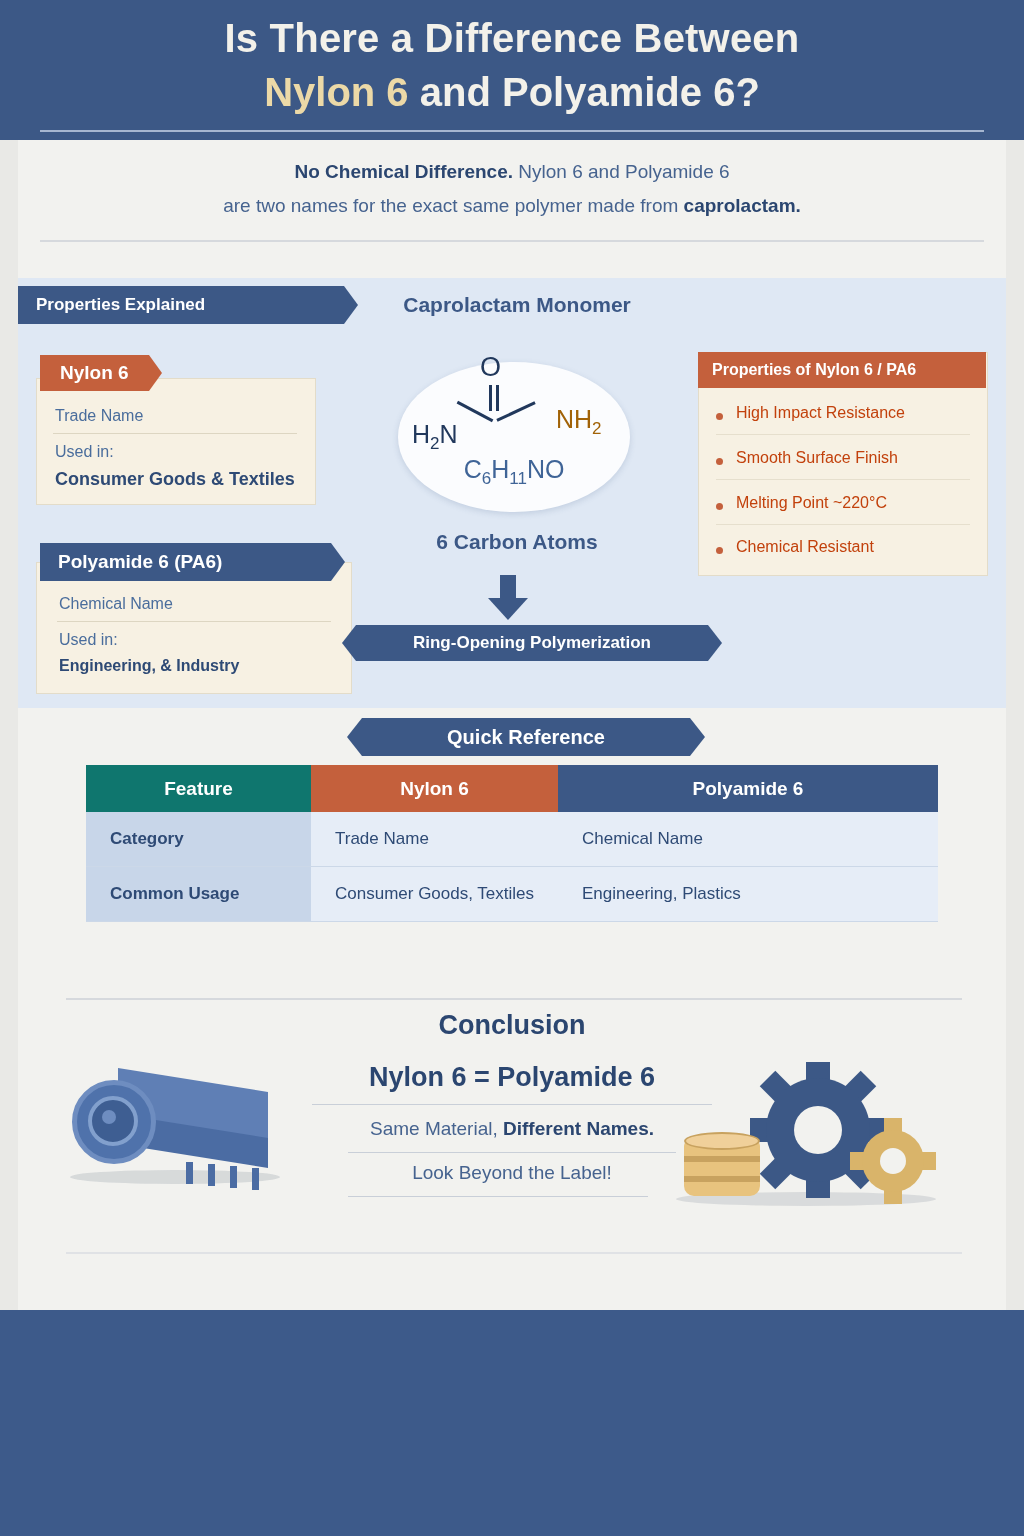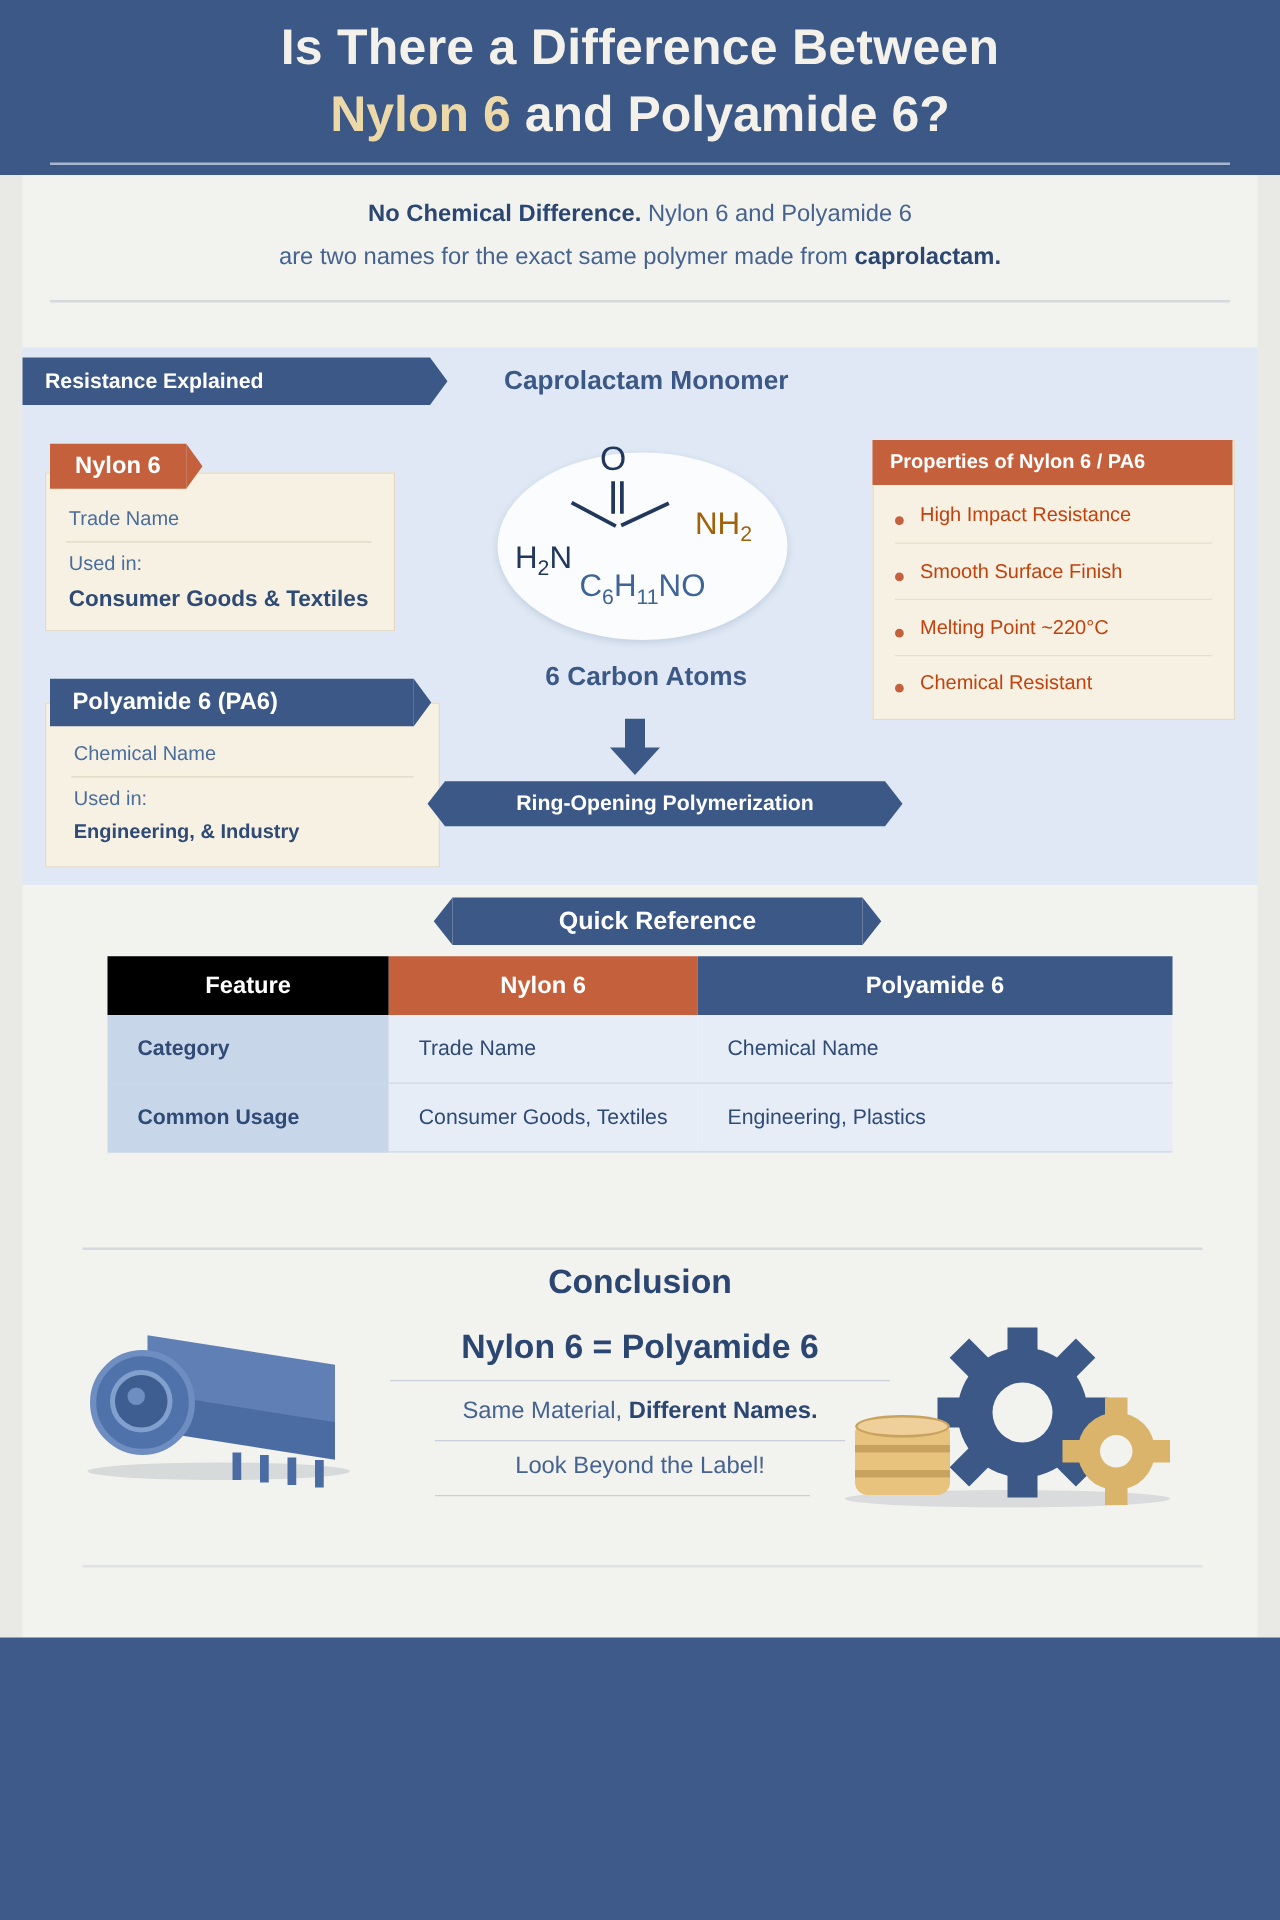--- a/index.html
+++ b/index.html
@@ -91,21 +91,21 @@
   
   .mol-title{
     position:absolute;left:352px;top:293px;width:330px;text-align:center;
     color:#3c5886;font-size:21px;font-weight:bold;
   }
   .mol-oval{
     position:absolute;left:398px;top:362px;width:232px;height:150px;
     background:#fbfcfe;border-radius:50%;box-shadow:0 2px 6px rgba(60,88,134,.18);
   }
   .mol-o{position:absolute;left:480px;top:352px;font-size:27px;color:#21385c;}
-  .mol-h2n{position:absolute;left:412px;top:432px;font-size:25px;color:#21385c;}
+  .mol-h2n{position:absolute;left:412px;top:420px;font-size:25px;color:#21385c;}
   .mol-nh2{position:absolute;left:556px;top:405px;font-size:25px;color:#a16207;}
   .mol-formula{position:absolute;left:398px;top:455px;width:232px;text-align:center;font-size:25px;color:#3f6497;}
   .mol-formula sub{font-size:17px;}
   .mol-carbons{
     position:absolute;left:352px;top:530px;width:330px;text-align:center;
     color:#3c5886;font-size:21px;font-weight:bold;
   }
   .mol-bond{position:absolute;background:#21385c;}
   .arrow-shaft{position:absolute;left:500px;top:575px;width:16px;height:26px;background:#3c5886;}
   .arrow-head{
@@ -148,21 +148,21 @@
     border-left:15px solid #3c5886;
   }
   .qr-rule{position:absolute;left:36px;top:744px;width:960px;height:2px;background:#d6d9dd;z-index:-1;}
 
   table.qr{
     position:absolute;left:86px;top:765px;width:852px;border-collapse:collapse;
   }
   table.qr th{
     height:45px;color:#ffffff;font-size:19px;font-weight:bold;
   }
-  th.h-feature{background:#000000;width:200px;}
+  th.h-feature{background:#0f766e;width:200px;}
   th.h-nylon{background:#c4603c;width:245px;}
   th.h-pa{background:#3c5886;}
   table.qr td{
     height:52px;font-size:17px;color:#2e4a75;padding-left:24px;
     border-bottom:1px solid #ccd8e8;
   }
   td.c-feature{background:#c8d6e9;font-weight:bold;color:#2b4670;width:200px;}
   td.c-mid{background:#e6edf7;}
   td.c-last{background:#e6edf7;}
   td.small{font-size:15px;}
@@ -272,21 +272,21 @@
 
   <div class="subtitle">
     <b>No Chemical Difference.</b><span> Nylon 6 and Polyamide 6</span><br>
     <span>are two names for the exact same polymer made from </span><b>caprolactam.</b>
   </div>
   <div class="sub-rule"></div>
 
   <div class="panel"></div>
 
   <div class="ribbon notch" id="ribbon-terminology">
-    <span>Resistance Explained</span>
+    <span>Properties Explained</span>
   </div>
 
   <div class="card" id="card-nylon">
     <div class="card-row" style="left:18px;top:28px;">Trade Name</div>
     <div class="card-underline" style="left:16px;top:54px;width:244px;"></div>
     <div class="card-row" style="left:18px;top:64px;">Used in:</div>
     <div class="card-row card-dark" style="left:18px;top:90px;font-weight:bold;font-size:18px;">Consumer Goods &amp; Textiles</div>
   </div>
   <div class="tag-orange notch" style="left:40px;top:355px;">
     <span>Nylon 6</span>

